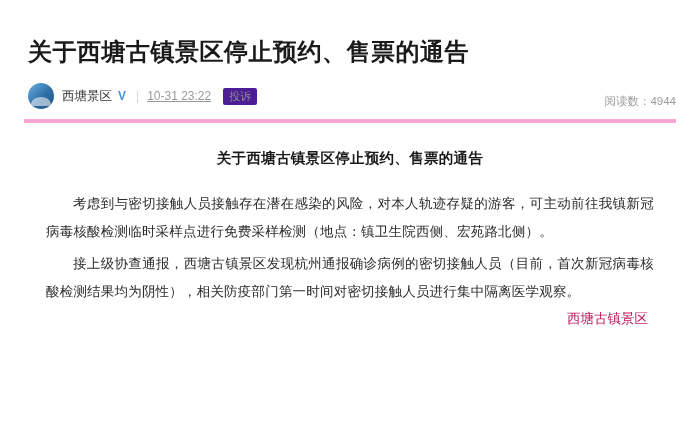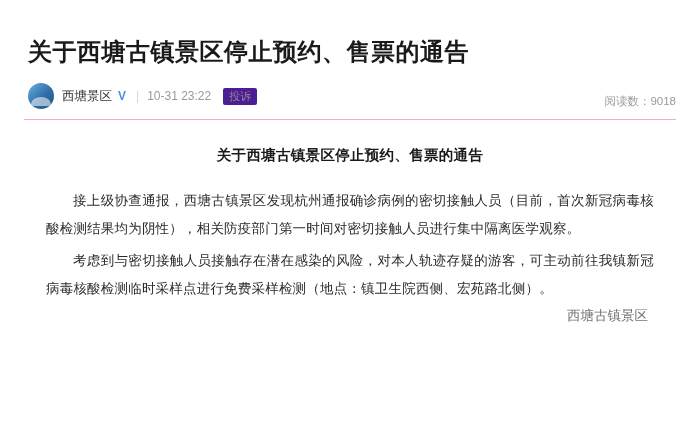--- a/index.html
+++ b/index.html
@@ -30,21 +30,21 @@
     line-height: 1.3;
     padding-top: 20px;
     padding-left: 4px;
   }
   .meta-row {
     display: flex;
     align-items: center;
     margin-top: 16px;
     padding-left: 4px;
     padding-bottom: 10px;
-    border-bottom: 1px solid #f9a8d4;
+    border-bottom: 4px solid #f9a8d4;
     position: relative;
   }
   .avatar {
     width: 26px;
     height: 26px;
     border-radius: 50%;
     background: linear-gradient(135deg, #6ab0e0 0%, #2f6fa8 55%, #23527c 100%);
     flex: 0 0 auto;
     position: relative;
     overflow: hidden;
@@ -72,20 +72,21 @@
   }
   .meta-sep {
     margin-left: 10px;
     margin-right: 8px;
     color: #d8d8d8;
     font-size: 12px;
   }
   .timestamp {
     font-size: 12px;
     color: #999999;
+    text-decoration: underline;
   }
   .report-tag {
     margin-left: 12px;
     font-size: 11px;
     color: #8a8a8a;
     background: #4c1d95;
     border-radius: 2px;
     padding: 2px 6px;
     line-height: 1.2;
   }
@@ -114,42 +115,42 @@
     line-height: 28px;
     color: #2b2b2b;
     text-align: justify;
     text-indent: 2em;
     margin: 0 0 4px 0;
     letter-spacing: 0.2px;
   }
   .sign {
     text-align: right;
     font-size: 13.5px;
-    color: #737373;
+    color: #be185d;
     padding-right: 6px;
   }
 </style>
 </head>
 <body>
 
 <div class="page">
 
   <h1 class="headline">关于西塘古镇景区停止预约、售票的通告</h1>
 
   <div class="meta-row">
     <div class="avatar"></div>
     <span class="author">西塘景区</span>
     <span class="verify-badge">V</span>
     <span class="meta-sep">|</span>
     <span class="timestamp">10-31 23:22</span>
     <span class="report-tag">投诉</span>
-    <span class="read-count">阅读数：9018</span>
+    <span class="read-count">阅读数：4944</span>
   </div>
 
   <div class="article">
     <div class="doc-title">关于西塘古镇景区停止预约、售票的通告</div>
+    <p class="para">考虑到与密切接触人员接触存在潜在感染的风险，对本人轨迹存疑的游客，可主动前往我镇新冠病毒核酸检测临时采样点进行免费采样检测（地点：镇卫生院西侧、宏苑路北侧）。</p>
     <p class="para">接上级协查通报，西塘古镇景区发现杭州通报确诊病例的密切接触人员（目前，首次新冠病毒核酸检测结果均为阴性），相关防疫部门第一时间对密切接触人员进行集中隔离医学观察。</p>
-    <p class="para">考虑到与密切接触人员接触存在潜在感染的风险，对本人轨迹存疑的游客，可主动前往我镇新冠病毒核酸检测临时采样点进行免费采样检测（地点：镇卫生院西侧、宏苑路北侧）。</p>
     <div class="sign">西塘古镇景区</div>
 
   </div>
 
 </div>
 
 </body></html>

